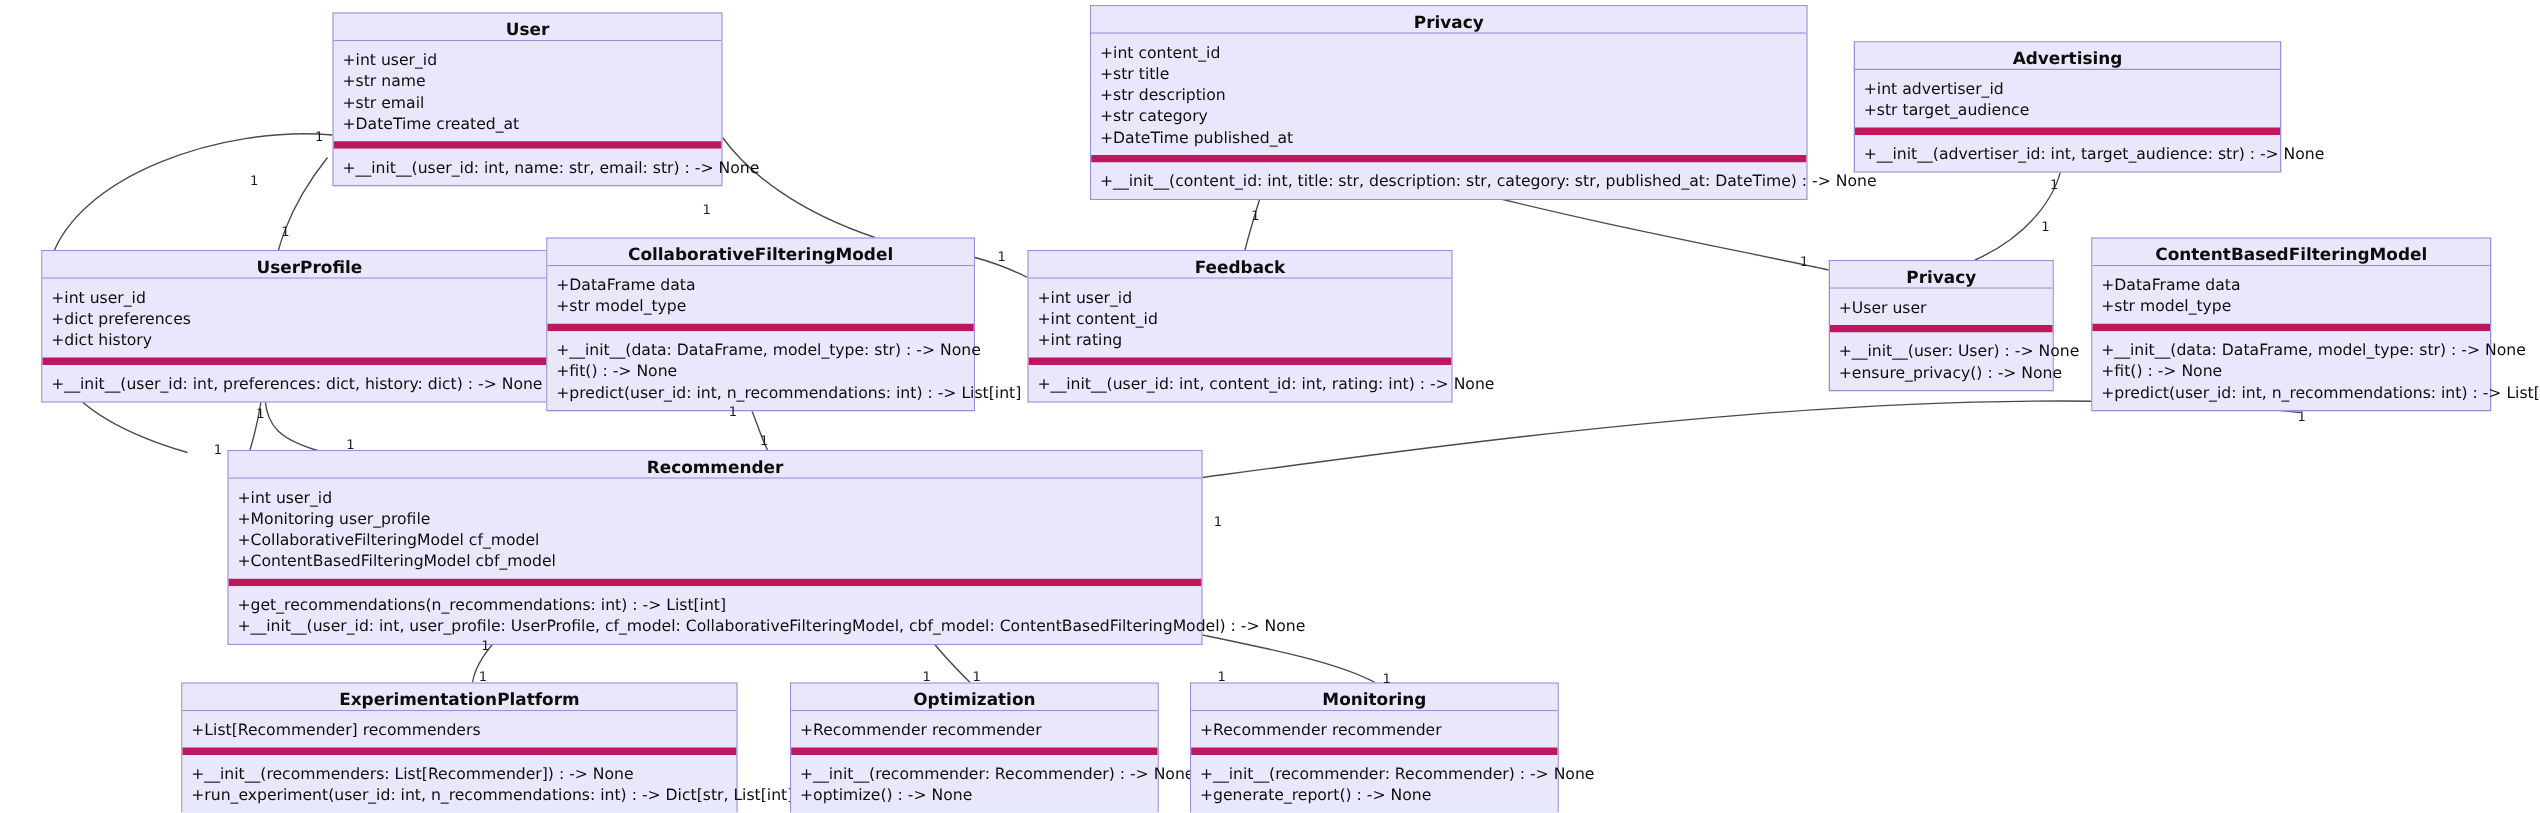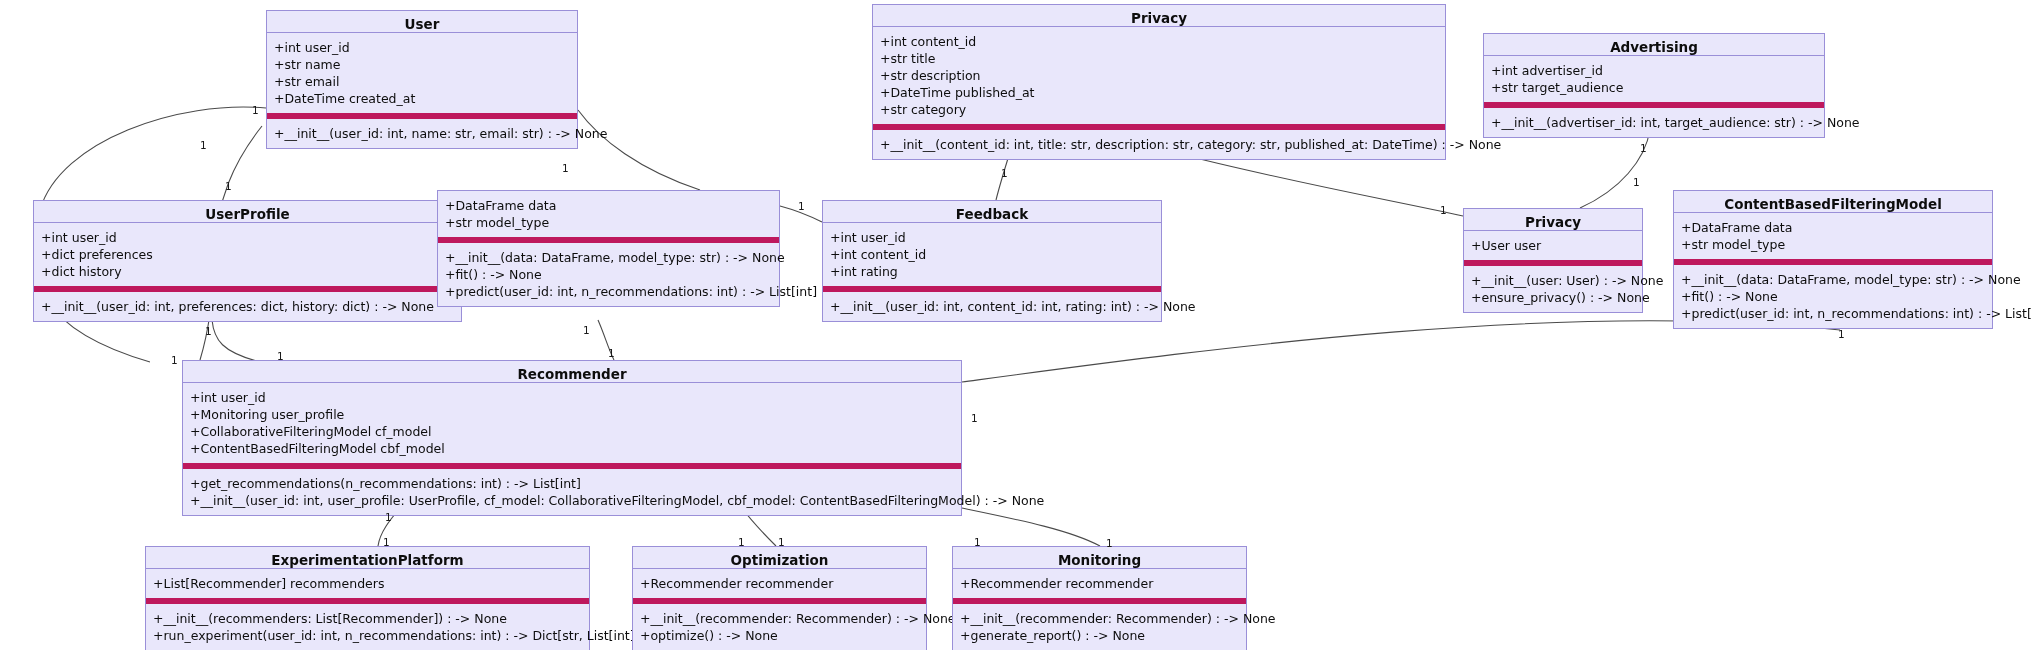--- a/index.html
+++ b/index.html
@@ -98,22 +98,22 @@
         <div class="uml-methods">
           <div class="uml-row">+__init__(user_id: int, name: str, email: str) : -&gt; None</div>
         </div>
       </div>
       <div class="uml-class" style="left: 872px; top: 4px; width: 574px;">
         <div class="uml-title">Privacy</div>
         <div class="uml-attrs">
           <div class="uml-row">+int content_id</div>
           <div class="uml-row">+str title</div>
           <div class="uml-row">+str description</div>
+          <div class="uml-row">+str category</div>
           <div class="uml-row">+DateTime published_at</div>
-          <div class="uml-row">+str category</div>
         </div>
         <div class="uml-methods">
           <div class="uml-row">+__init__(content_id: int, title: str, description: str, category: str, published_at: DateTime) : -&gt; None</div>
         </div>
       </div>
       <div class="uml-class" style="left: 1483px; top: 33px; width: 342px;">
         <div class="uml-title">Advertising</div>
         <div class="uml-attrs">
           <div class="uml-row">+int advertiser_id</div>
           <div class="uml-row">+str target_audience</div>
@@ -127,20 +127,21 @@
         <div class="uml-attrs">
           <div class="uml-row">+int user_id</div>
           <div class="uml-row">+dict preferences</div>
           <div class="uml-row">+dict history</div>
         </div>
         <div class="uml-methods">
           <div class="uml-row">+__init__(user_id: int, preferences: dict, history: dict) : -&gt; None</div>
         </div>
       </div>
       <div class="uml-class" style="left: 437px; top: 190px; width: 343px;">
+        <div class="uml-title">CollaborativeFilteringModel</div>
         <div class="uml-attrs">
           <div class="uml-row">+DataFrame data</div>
           <div class="uml-row">+str model_type</div>
         </div>
         <div class="uml-methods">
           <div class="uml-row">+__init__(data: DataFrame, model_type: str) : -&gt; None</div>
           <div class="uml-row">+fit() : -&gt; None</div>
           <div class="uml-row">+predict(user_id: int, n_recommendations: int) : -&gt; List[int]</div>
         </div>
       </div>

